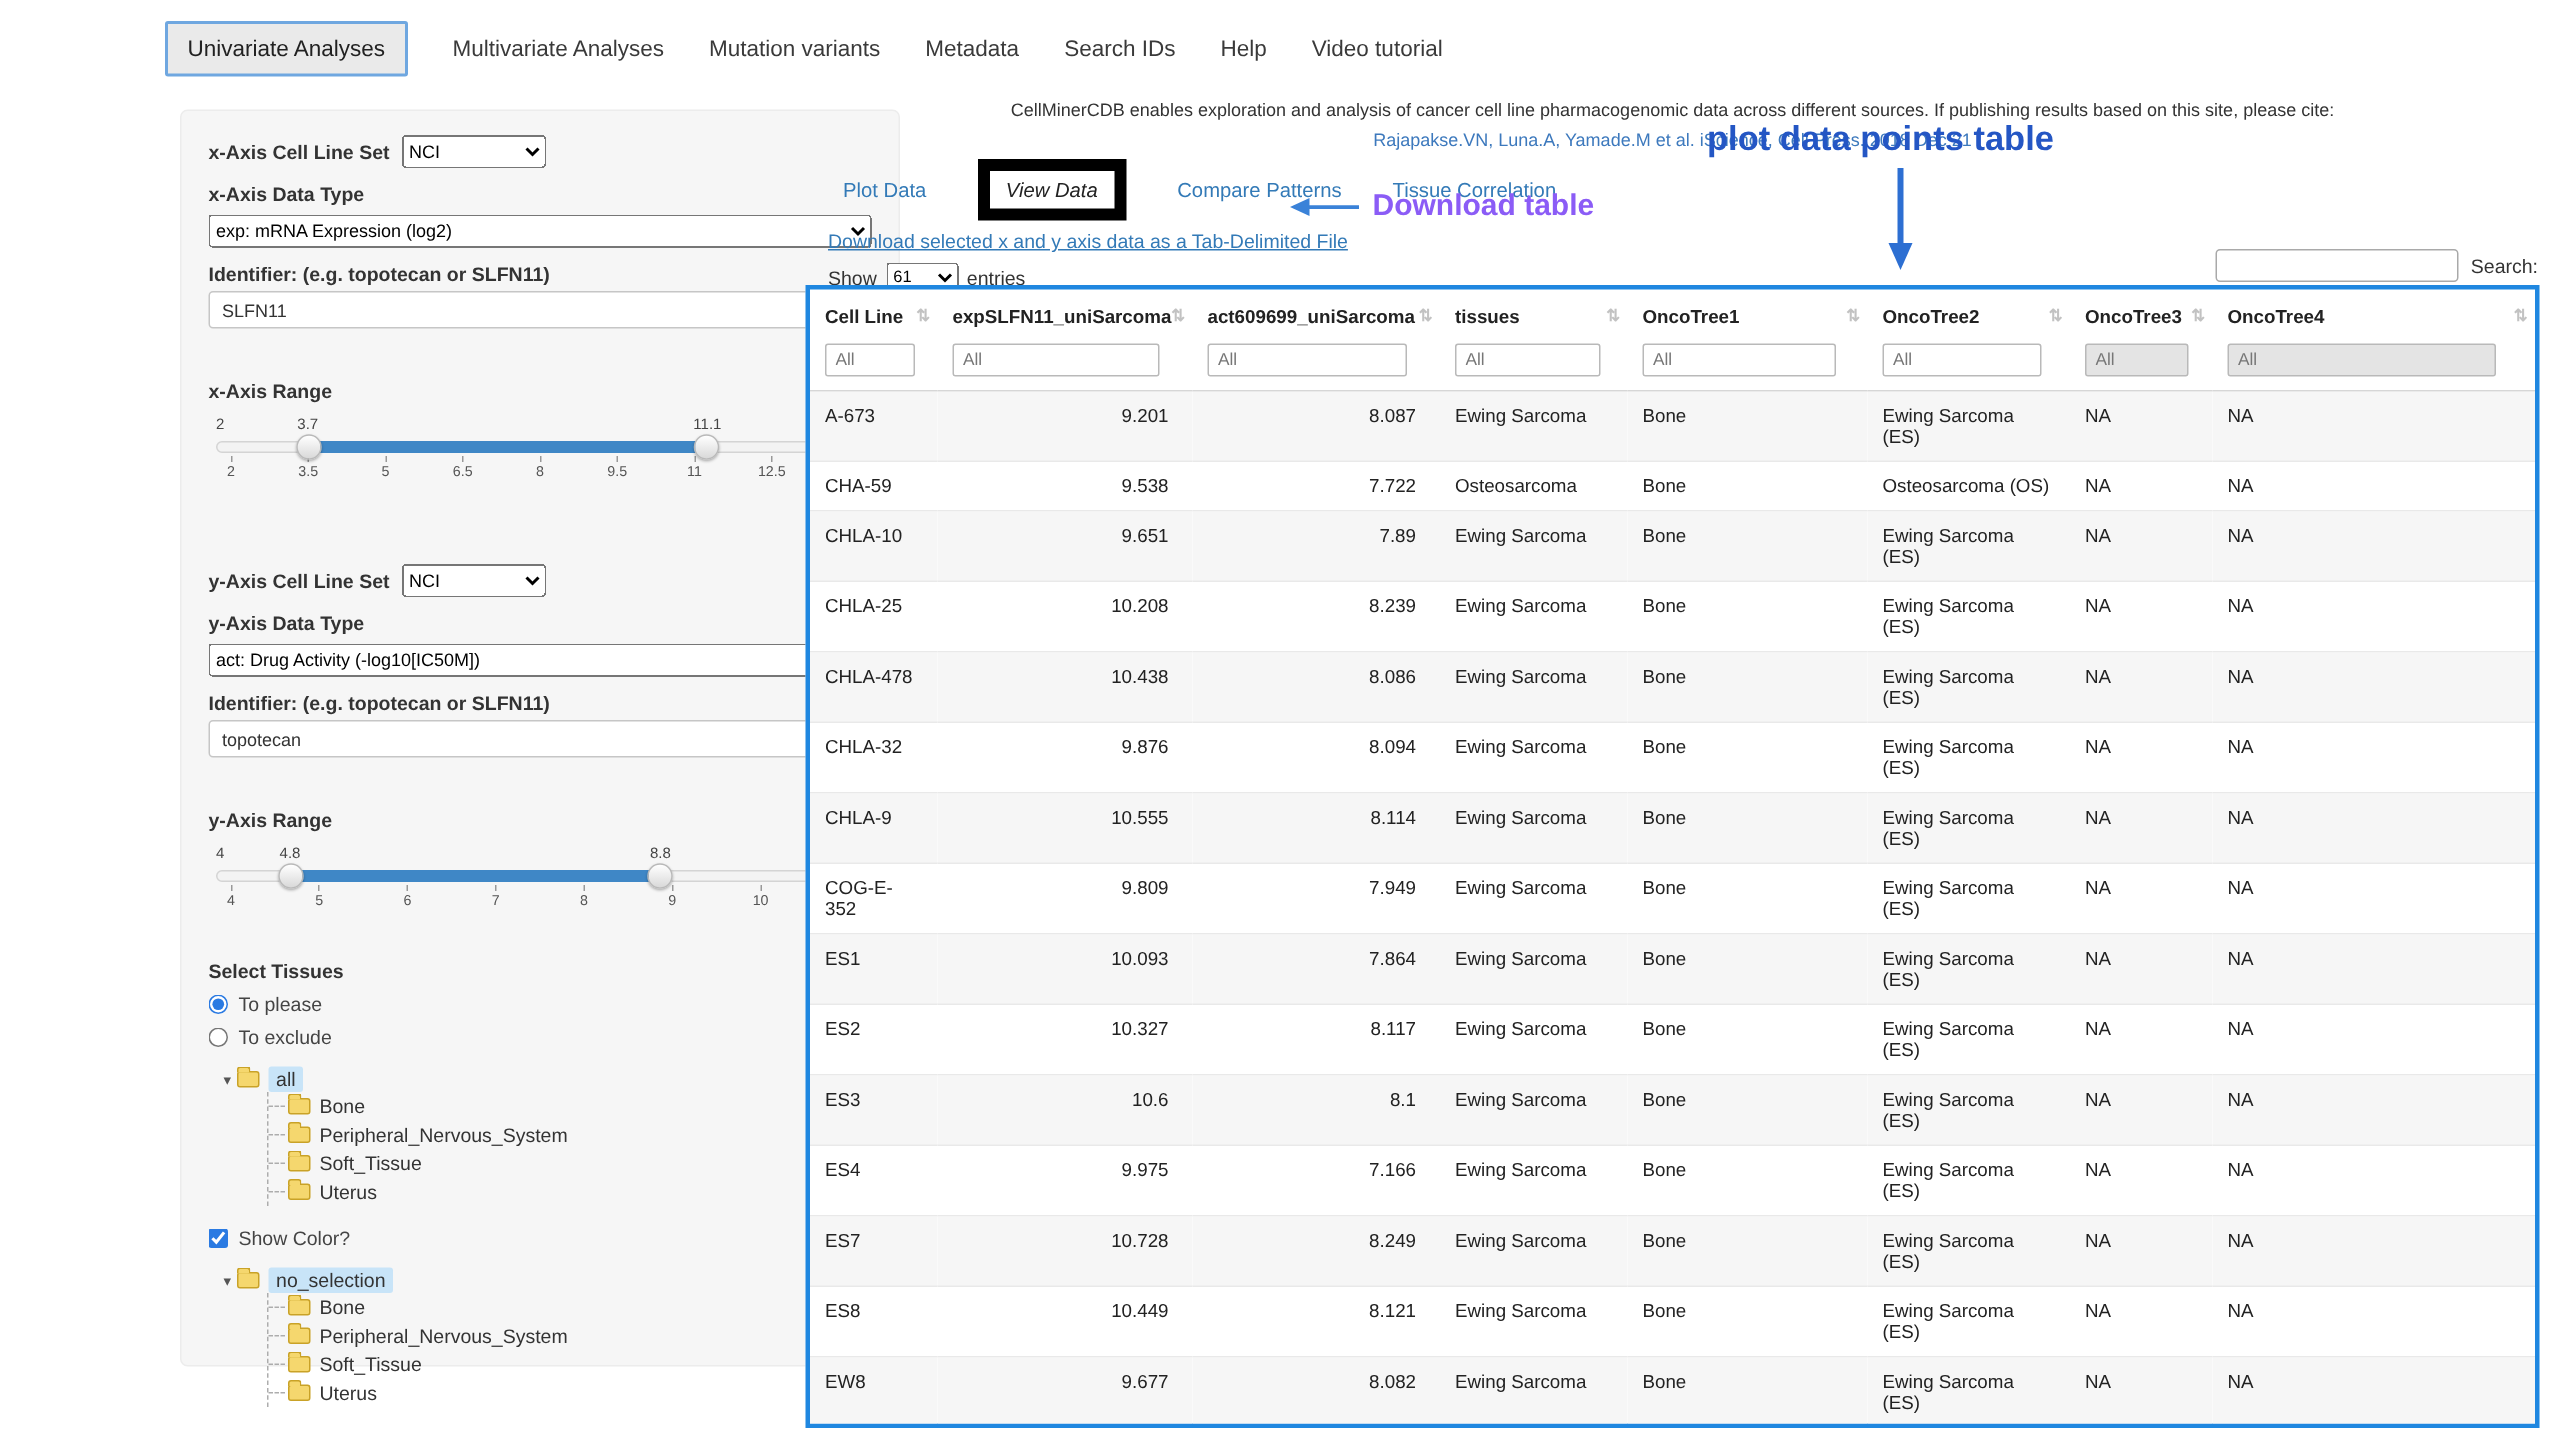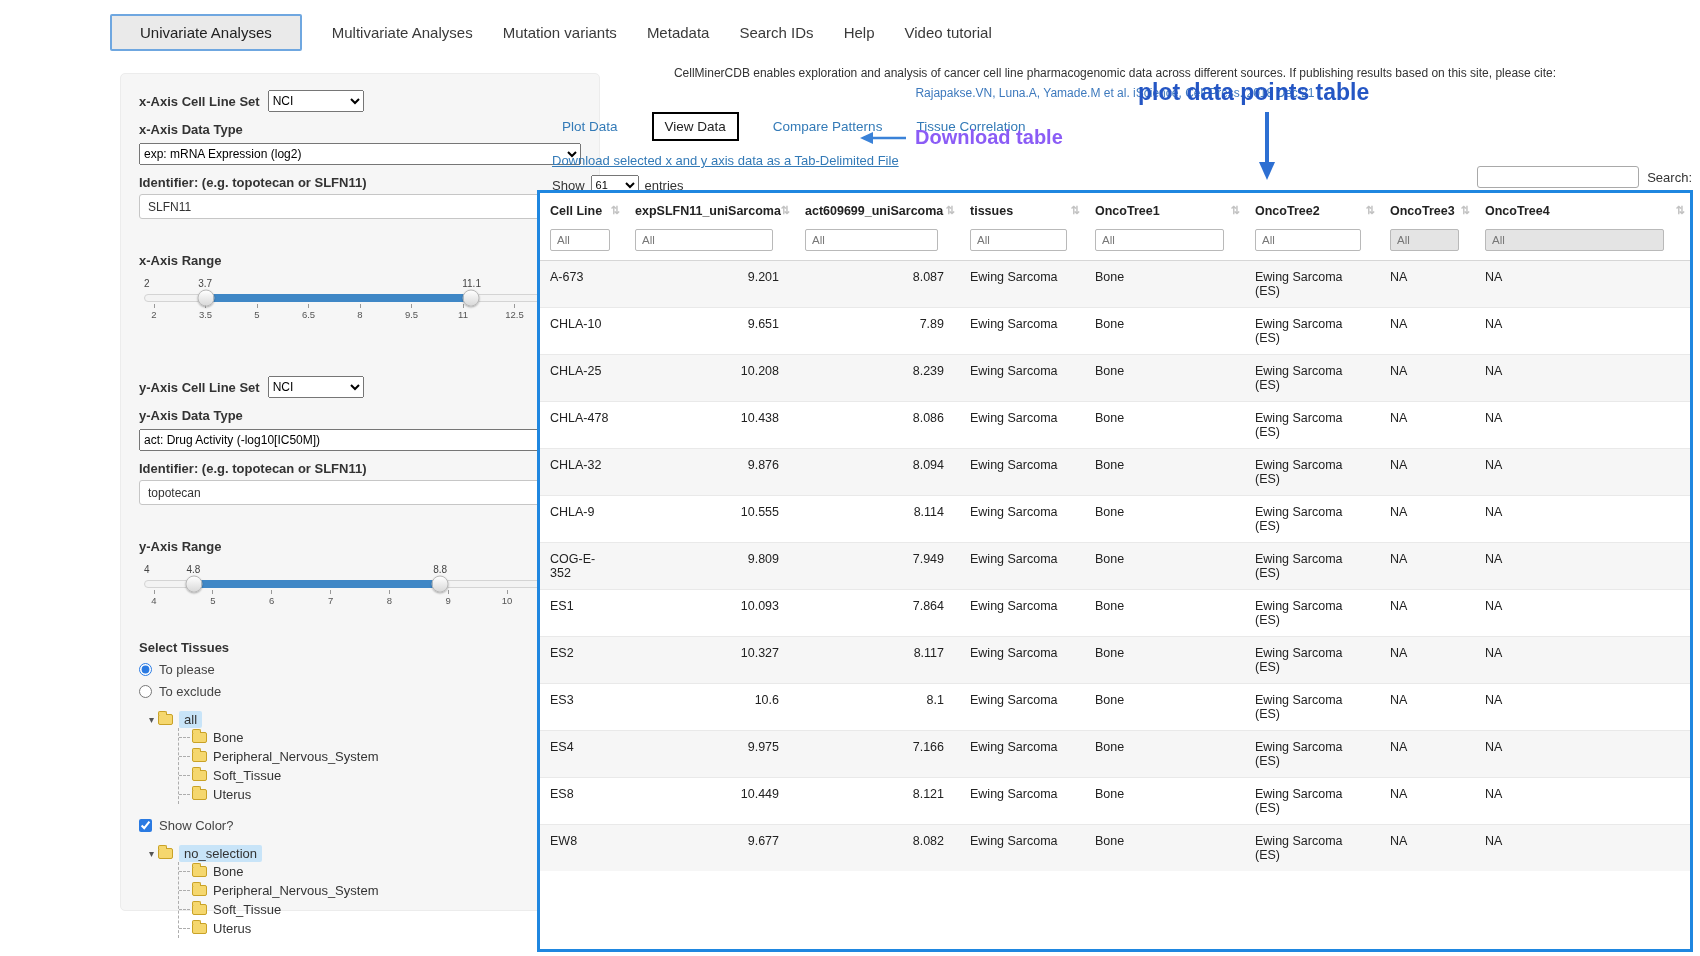--- a/index.html
+++ b/index.html
@@ -5,21 +5,21 @@
   * { margin:0; padding:0; box-sizing:border-box; }
   html,body { width:1700px; height:956px; }
   body {
     position:relative; overflow:hidden; background:#ffffff;
     font-family:"Liberation Sans", sans-serif; color:#333;
   }
 
   
   .top-nav { position:absolute; left:110px; top:14px; display:flex; align-items:center; gap:30px; }
   .nav-tab { font-size:15px; color:#3a3a3a; white-space:nowrap; cursor:pointer; padding:2px 0; }
-  .nav-tab.active { border:2px solid #6fa7e0; background:#eaeaea; padding:8px 28px; color:#222; border-radius:2px; }
+  .nav-tab.active { border:2px solid #6fa7e0; background:#eaeaea; padding:8px 13px; color:#222; border-radius:2px; }
 
   
   .panel { position:absolute; left:120px; top:73px; width:480px; height:838px;
            background:#f6f6f6; border:1px solid #ececec; border-radius:5px; padding:16px 18px; }
   .lbl { font-weight:bold; font-size:13px; color:#333; }
   .blk { display:block; margin-top:10px; margin-bottom:4px; }
   .ctl-inline { display:flex; align-items:center; gap:8px; }
   .sel-small { width:96px; height:22px; font-size:12px; }
   .sel-full { width:100%; height:22px; font-size:12px; margin-top:2px; }
   .inp-full { width:100%; height:25px; border:1px solid #c6c6c6; border-radius:3px;
@@ -62,21 +62,21 @@
   .folder::before { content:""; position:absolute; left:-1px; top:-4px; width:7px; height:3px;
                     background:#f5d76e; border:1px solid #c9a227; border-bottom:none; border-radius:2px 2px 0 0; }
 
   
   .citation1 { position:absolute; left:537px; top:66px; width:1156px; text-align:center; font-size:12px; color:#333; }
   .citation2 { position:absolute; left:537px; top:86px; width:1156px; text-align:center; font-size:12px; color:#3d79bd; cursor:pointer; }
 
   .subtab-bar { position:absolute; left:562px; top:109px; display:flex; align-items:center; gap:34px; height:34px; }
   .subtab { color:#337ab7; font-size:13.5px; cursor:pointer; white-space:nowrap; }
   .subtab.active { color:#222; }
-  .subtab.red-box { border:2px solid #000000; padding:5px 11px; }
+  .subtab.red-box { border:8px solid #000000; padding:5px 11px;font-style:italic; }
 
   .download-link { position:absolute; left:552px; top:153px; color:#337ab7; font-size:13px; cursor:pointer;text-decoration:underline; }
   .show-entries { position:absolute; left:552px; top:175px; display:flex; align-items:center; gap:6px; font-size:13px; color:#333; }
   .sel-entries { width:48px; height:20px; font-size:11px; }
   .search-box { position:absolute; top:166px; right:8px; display:flex; align-items:center; gap:8px; font-size:13px; color:#333; }
   .search-input { width:162px; height:22px; border:1px solid #a9a9a9; border-radius:3px; padding:2px 6px; font-size:12px; }
 
   .table-panel { position:absolute; left:537px; top:190px; width:1156px; height:762px;
                  background:#fff; border:3px solid #1f87e0; overflow:hidden; }
   table { width:100%; border-collapse:collapse; table-layout:fixed; }
@@ -365,20 +365,30 @@
           <td>A-673</td>
           <td class="num">9.201</td>
           <td class="num">8.087</td>
           <td>Ewing Sarcoma</td>
           <td>Bone</td>
           <td>Ewing Sarcoma (ES)</td>
           <td>NA</td>
           <td>NA</td>
         </tr>
         <tr class="data-row">
+          <td>CHA-59</td>
+          <td class="num">9.538</td>
+          <td class="num">7.722</td>
+          <td>Osteosarcoma</td>
+          <td>Bone</td>
+          <td>Osteosarcoma (OS)</td>
+          <td>NA</td>
+          <td>NA</td>
+        </tr>
+        <tr class="data-row">
           <td>CHLA-10</td>
           <td class="num">9.651</td>
           <td class="num">7.89</td>
           <td>Ewing Sarcoma</td>
           <td>Bone</td>
           <td>Ewing Sarcoma (ES)</td>
           <td>NA</td>
           <td>NA</td>
         </tr>
         <tr class="data-row">
@@ -458,20 +468,30 @@
           <td>Ewing Sarcoma</td>
           <td>Bone</td>
           <td>Ewing Sarcoma (ES)</td>
           <td>NA</td>
           <td>NA</td>
         </tr>
         <tr class="data-row">
           <td>ES4</td>
           <td class="num">9.975</td>
           <td class="num">7.166</td>
+          <td>Ewing Sarcoma</td>
+          <td>Bone</td>
+          <td>Ewing Sarcoma (ES)</td>
+          <td>NA</td>
+          <td>NA</td>
+        </tr>
+        <tr class="data-row">
+          <td>ES7</td>
+          <td class="num">10.728</td>
+          <td class="num">8.249</td>
           <td>Ewing Sarcoma</td>
           <td>Bone</td>
           <td>Ewing Sarcoma (ES)</td>
           <td>NA</td>
           <td>NA</td>
         </tr>
         <tr class="data-row">
           <td>ES8</td>
           <td class="num">10.449</td>
           <td class="num">8.121</td>

